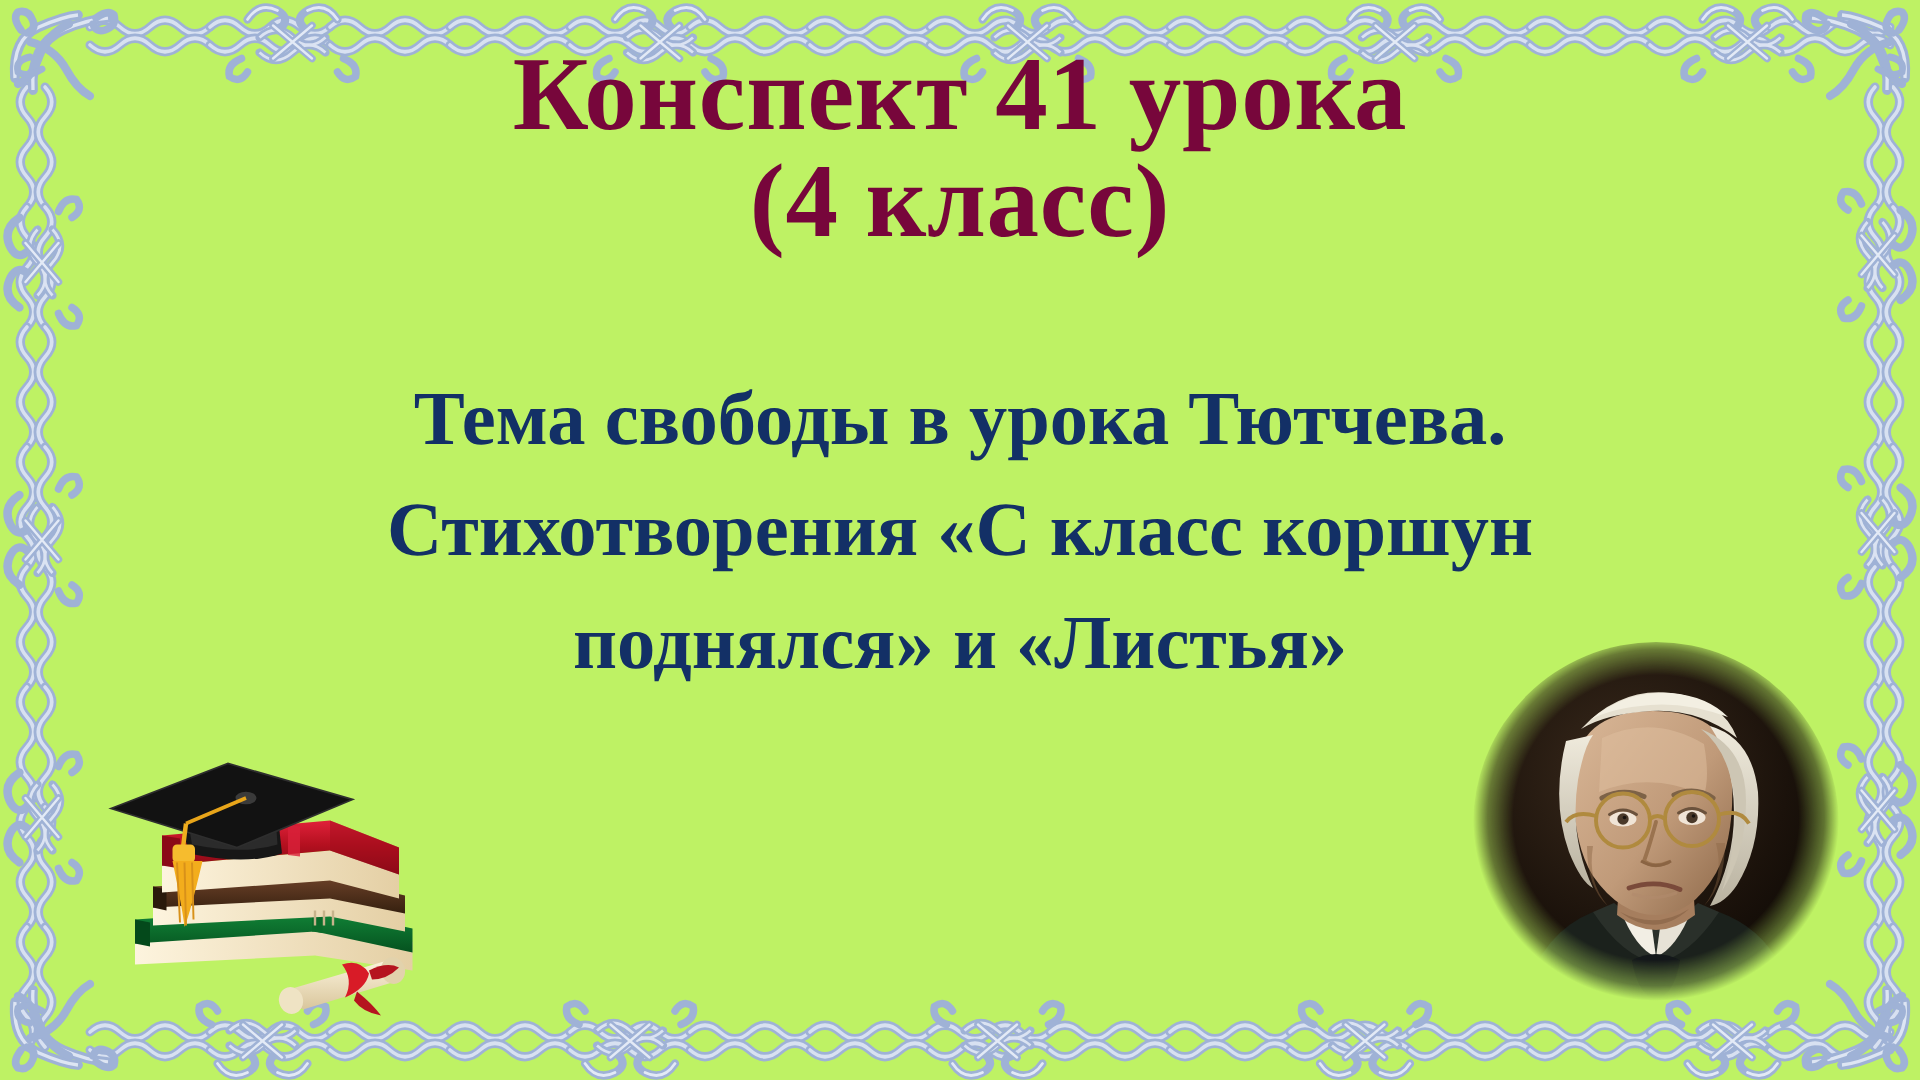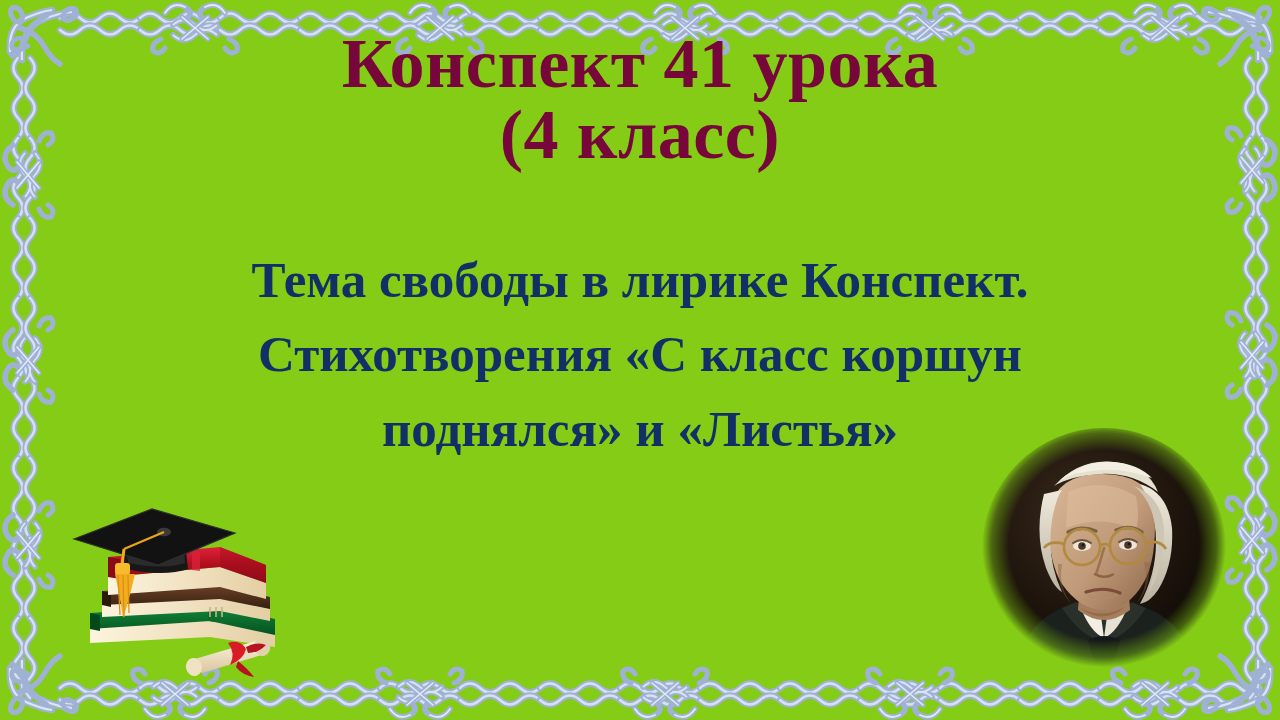--- a/index.html
+++ b/index.html
@@ -10,21 +10,21 @@
   }
   body {
     font-family: "Liberation Serif", "DejaVu Serif", serif;
   }
 
   #slide {
     position: relative;
     width: 1280px;
     height: 720px;
     overflow: hidden;
-    background: #84cc16;
+    background: #bef264;
   }
 
   
   .border-layer {
     position: absolute;
     inset: 0;
     pointer-events: none;
     z-index: 2;
   }
   .border-layer svg { display: block; width: 1280px; height: 720px; }
@@ -248,21 +248,21 @@
         </g>
     </svg>
   </div>
 
   <div class="title-block">
     <div class="title-line">Конспект 41 урока</div>
     <div class="title-line">(4 класс)</div>
   </div>
 
   <div class="subtitle-block">
-    <div class="subtitle-line">Тема свободы в лирике Конспект.</div>
+    <div class="subtitle-line">Тема свободы в урока Тютчева.</div>
     <div class="subtitle-line">Стихотворения «С класс коршун</div>
     <div class="subtitle-line">поднялся» и «Листья»</div>
   </div>
 
   <div class="books">
     <svg viewBox="0 0 250 190" xmlns="http://www.w3.org/2000/svg">
       <defs>
         <linearGradient id="redbook" x1="0" y1="0" x2="0" y2="1">
           <stop offset="0%" stop-color="#e0213a"></stop>
             <stop offset="45%" stop-color="#b4101f"></stop>

